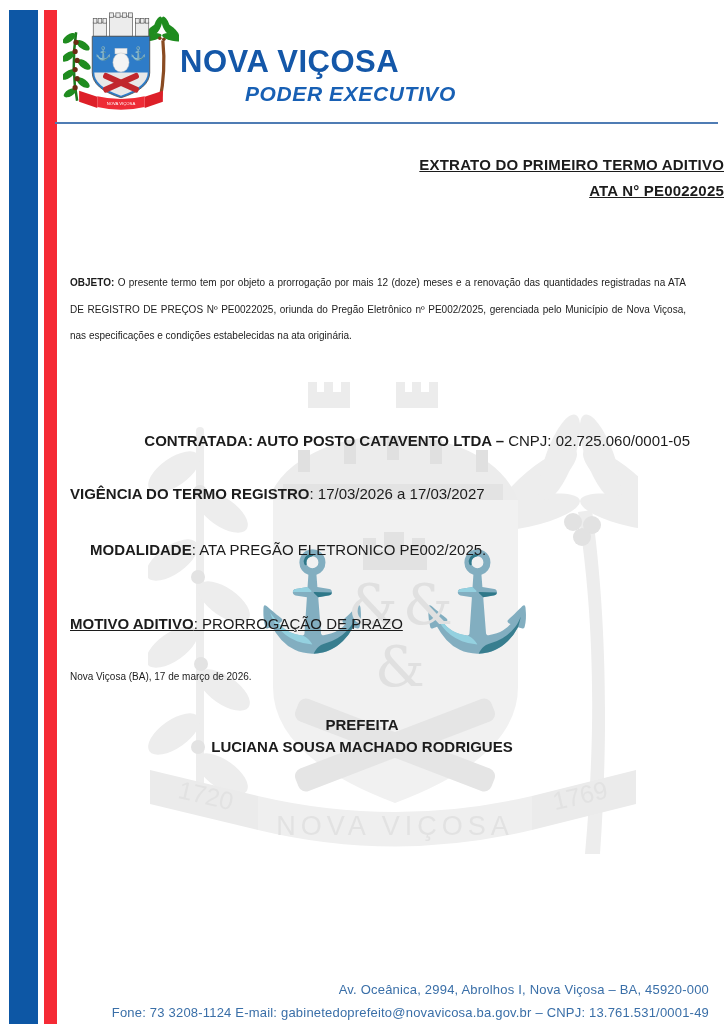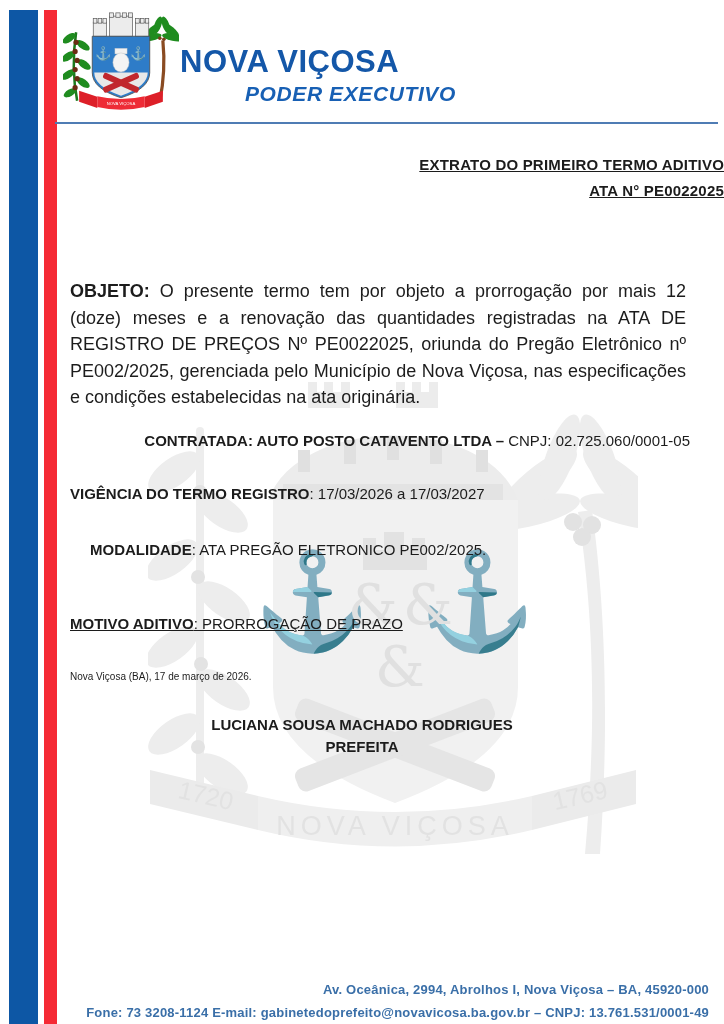--- a/index.html
+++ b/index.html
@@ -15,27 +15,27 @@
   .crest{left:63px;top:12px;width:116px;height:101px;}
   .wordmark{left:180px;top:44px;font-weight:800;font-size:31px;letter-spacing:.5px;color:#1457a8;white-space:nowrap;}
   .wordmark-sub{left:198px;top:82px;font-weight:bold;font-style:italic;font-size:21px;letter-spacing:.6px;color:#1860b4;white-space:nowrap;margin-left:47px;}
   .header-rule{left:55px;top:122px;width:663px;height:2px;background:#4f7cb4;}
   
   .watermark{left:148px;top:372px;width:490px;height:492px;z-index:0;}
   
   .content-layer{z-index:2;}
   .doc-title{left:0;top:156px;width:724px;text-align:right;font-weight:bold;font-size:15px;text-decoration:underline;letter-spacing:.2px;}
   .doc-title2{top:182px;}
-  .para{left:70px;top:260px;width:616px;font-size:18px;line-height:26.5px;text-align:justify;}
+  .para{left:70px;top:260px;width:616px;font-size:10px;line-height:26.5px;text-align:justify;}
   .field{left:70px;width:620px;font-size:15px;white-space:nowrap;}
   .f0{top:417px;text-align:right;} .f1{top:470px;} .f2{top:526px;margin-left:20px;} .f3{top:600px;text-decoration:underline;}
   .date-line{left:70px;top:661px;font-size:10px;}
   .signature{left:0;top:714px;width:724px;text-align:center;font-weight:bold;font-size:15px;line-height:21.5px;}
   .b{font-weight:bold;}
-  .footer{right:15px;top:978px;text-align:right;font-size:13px;line-height:23px;color:#3a6fa8;letter-spacing:.2px;font-weight:bold;}
+  .footer{right:15px;top:978px;text-align:right;font-size:13px;line-height:23px;color:#3a6fa8;letter-spacing:.2px;}
 </style>
 </head>
 <body>
 
 <div class="abs stripe-blue"></div>
 <div class="abs stripe-red"></div>
 
 <svg class="abs watermark" viewBox="0 0 490 492" aria-hidden="true">
 
   <g fill="#ededed">
@@ -199,20 +199,20 @@
 <p class="abs para content-layer"><span class="b">OBJETO:</span><span> O presente termo tem por objeto a prorrogação por mais 12 (doze) meses e a renovação das quantidades registradas na ATA DE REGISTRO DE PREÇOS Nº PE0022025, oriunda do Pregão Eletrônico nº PE002/2025, gerenciada pelo Município de Nova Viçosa, nas especificações e condições estabelecidas na ata originária.</span></p>
 
 <p class="abs field f0 content-layer"><span class="b">CONTRATADA: AUTO POSTO CATAVENTO LTDA –</span><span> CNPJ: 02.725.060/0001-05</span></p>
 <p class="abs field f1 content-layer"><span class="b">VIGÊNCIA DO TERMO REGISTRO</span><span>: 17/03/2026 a 17/03/2027</span></p>
 <p class="abs field f2 content-layer"><span class="b">MODALIDADE</span><span>: ATA PREGÃO ELETRONICO PE002/2025.</span></p>
 <p class="abs field f3 content-layer"><span class="b">MOTIVO ADITIVO</span><span>: PRORROGAÇÃO DE PRAZO</span></p>
 
 <p class="abs date-line content-layer">Nova Viçosa (BA), 17 de março de 2026.</p>
 
 <div class="abs signature content-layer">
+  <div>PREFEITA</div>
   <div>LUCIANA SOUSA MACHADO RODRIGUES</div>
-  <div>PREFEITA</div>
 </div>
 
 <div class="abs footer content-layer">
   <div>Av. Oceânica, 2994, Abrolhos I, Nova Viçosa – BA, 45920-000</div>
   <div>Fone: 73 3208-1124 E-mail: gabinetedoprefeito@novavicosa.ba.gov.br – CNPJ: 13.761.531/0001-49</div>
 </div>
 
 </body></html>

